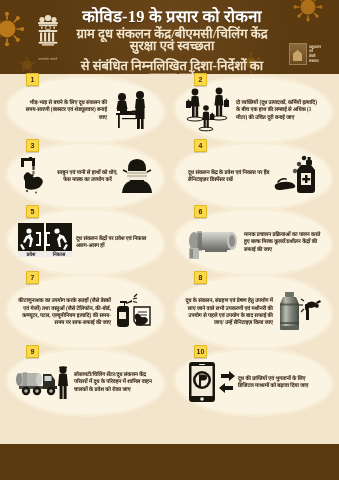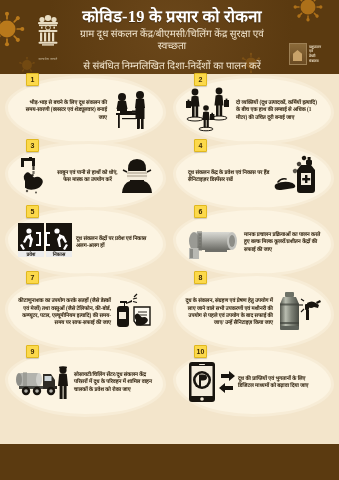--- a/index.html
+++ b/index.html
@@ -29,21 +29,21 @@
   .emblem .satya{font-size:3.4px;color:#cdbfa2;letter-spacing:.3px;margin-top:1px;}
 
   .titles{position:absolute;left:72px;top:7px;width:200px;text-align:center;}
   .title{
     font-family:"Liberation Serif","DejaVu Serif",serif;
     font-weight:bold;font-size:16.5px;line-height:19px;color:#ffffff;
     letter-spacing:.2px;text-shadow:0 1px 0 rgba(0,0,0,.35);
   }
   .subtitle{
     font-family:"Liberation Serif","DejaVu Serif",serif;
-    font-weight:normal;font-size:10px;line-height:11.5px;color:#f2e6cf;
+    font-weight:bold;font-size:13px;line-height:11.5px;color:#f2e6cf;
     margin-top:2px;
   }
   .ministry-logo{position:absolute;right:6px;top:42px;width:44px;height:24px;
     display:flex;align-items:center;gap:2px;}
   .ml-img{width:16px;height:20px;background:
       linear-gradient(180deg,#8a6a3a 0%,#6a4a22 100%);
     border:1px solid #9d8055;flex:none;position:relative;overflow:hidden;}
   .ml-img:after{content:"";position:absolute;left:3px;top:6px;width:9px;height:11px;
     background:#c9a36a;clip-path:polygon(50% 0,100% 35%,100% 100%,0 100%,0 35%);}
   .ml-text{font-size:3.6px;line-height:4.6px;color:#efe2c8;font-weight:bold;}

